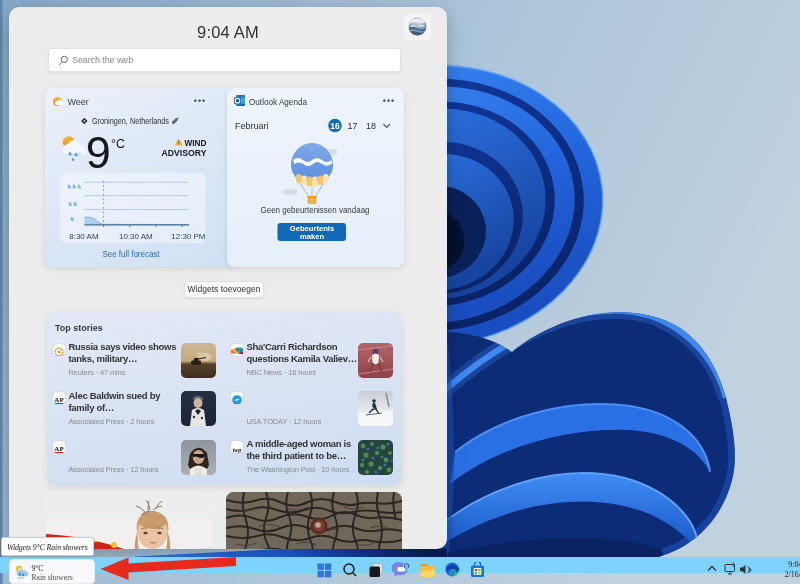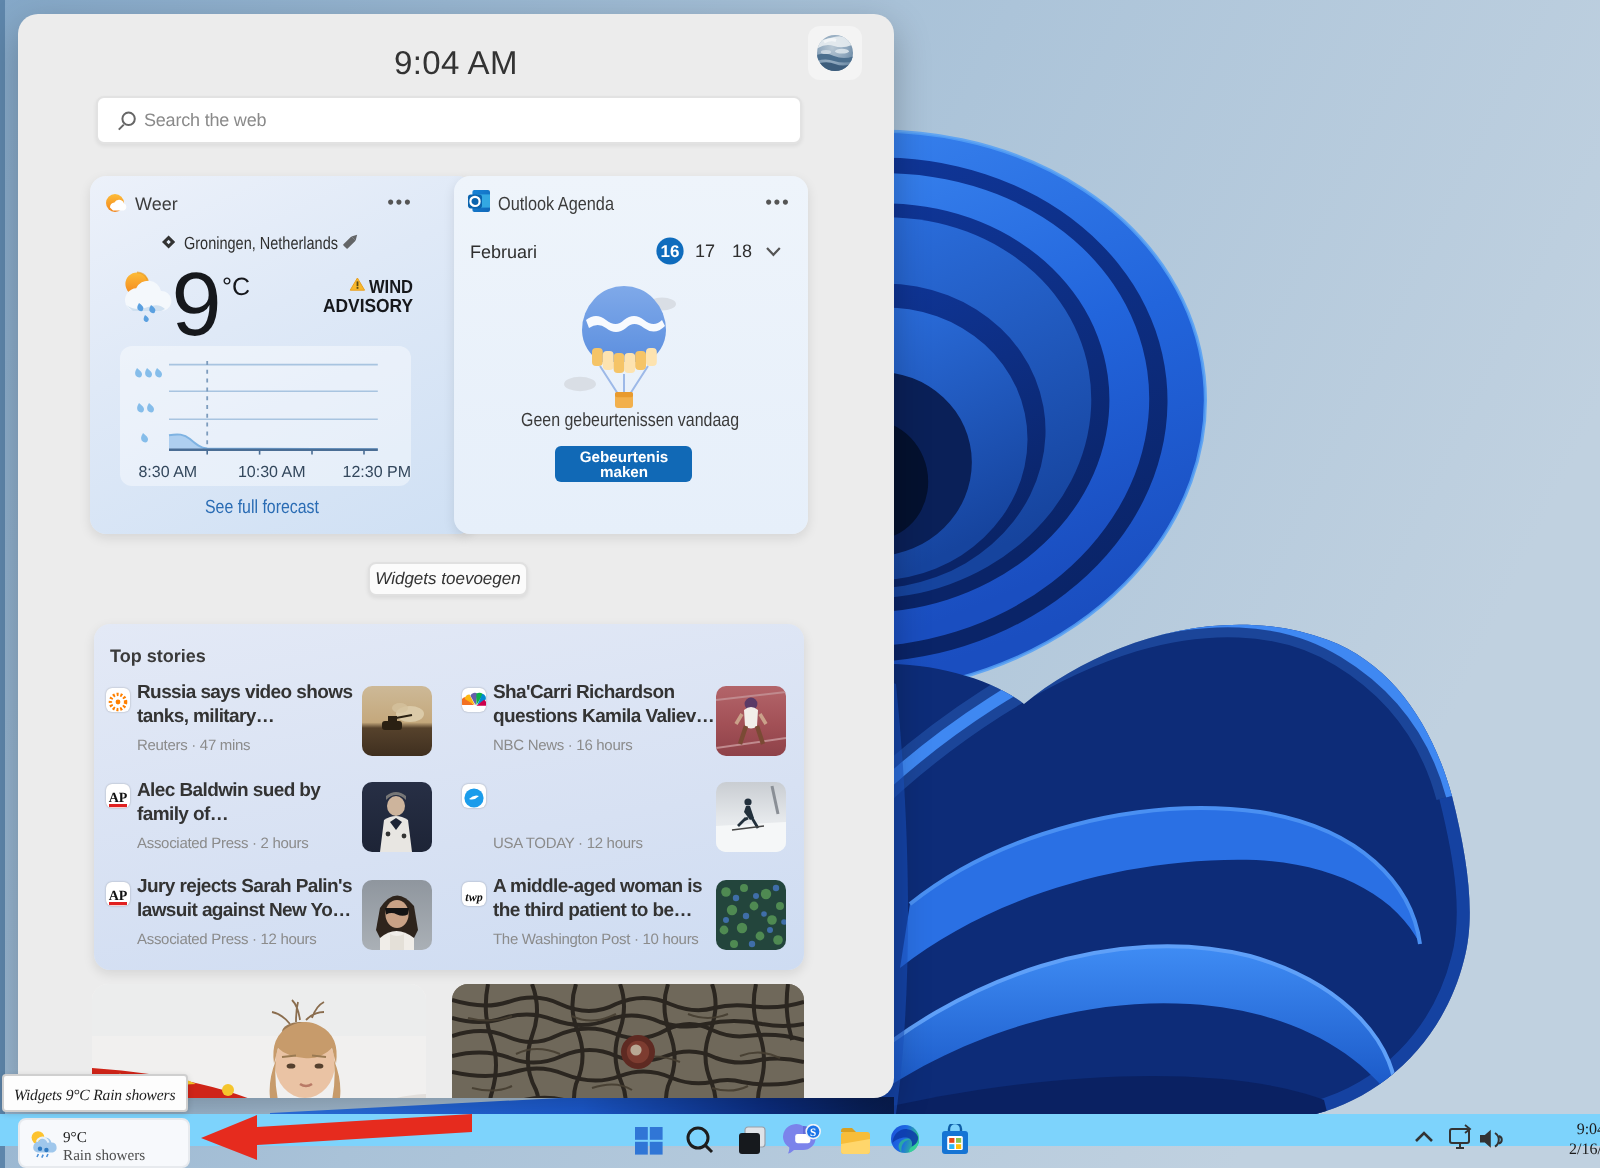--- a/index.html
+++ b/index.html
@@ -7,21 +7,21 @@
 .a{position:absolute;}
 #panel{left:9px;top:7px;width:438px;height:542px;background:#ececec;border-radius:10px;box-shadow:0 6px 18px rgba(0,0,0,.25);overflow:hidden;}
 #time{left:0;top:15.5px;width:438px;text-align:center;font-size:16.5px;color:#333;letter-spacing:.2px;}
 #avbox{left:395px;top:6px;width:27px;height:27px;border-radius:6px;background:#f4f4f4;}
 #av{left:4px;top:4px;width:19px;height:19px;}
 #search{left:39px;top:41px;width:351px;height:22px;background:#fff;border:1px solid #e2e2e2;border-radius:4px;box-shadow:0 1px 2px rgba(0,0,0,.07);}
 #search .ph{position:absolute;left:23px;top:6px;font-size:9px;color:#8a8a8a;letter-spacing:-0.1px;}
 .card{border-radius:8px;box-shadow:0 2px 6px rgba(0,0,0,.10);}
 #wcard{left:36px;top:81px;width:192px;height:179px;background:linear-gradient(155deg,#ecf1fa 0%,#dfe9f7 40%,#cfe0f4 100%);}
 #ocard{left:218px;top:81px;width:177px;height:179px;background:linear-gradient(180deg,#eef4fb 0%,#e6effa 100%);}
-#addbtn{left:175px;top:274px;width:78px;height:15px;background:#fbfbfb;border:1px solid #e0e0e0;border-radius:4px;text-align:center;line-height:15px;font-size:8.5px;color:#333;box-shadow:0 1px 2px rgba(0,0,0,.08);font-style:italic;}
+#addbtn{left:175px;top:274px;width:78px;height:15px;background:#fbfbfb;border:1px solid #e0e0e0;border-radius:4px;text-align:center;line-height:15px;font-size:8.5px;color:#333;box-shadow:0 1px 2px rgba(0,0,0,.08);}
 #stories{left:38px;top:305px;width:355px;height:173px;background:linear-gradient(170deg,#e3e9f6 0%,#d7e1f3 60%,#cedcf2 100%);}
 #stories h3{position:absolute;left:8px;top:11px;margin:0;font-size:9px;color:#3a3a3a;font-weight:bold;text-align:center;}
 .item{position:absolute;width:170px;height:38px;}
 .sic{position:absolute;left:0;top:2.5px;width:12px;height:12px;border-radius:3px;background:#fff;box-shadow:0 0 1px rgba(0,0,0,.3);overflow:hidden;}
 .hl{position:absolute;left:15.5px;top:0;width:120px;font-size:9.5px;line-height:12.4px;font-weight:bold;color:#333;white-space:nowrap;letter-spacing:-0.3px;}
 .meta{position:absolute;left:15.5px;top:27px;font-size:7.5px;color:#8b8b8b;white-space:nowrap;letter-spacing:-0.15px;}
 .thumb{position:absolute;top:1.5px;width:35px;height:35px;border-radius:5px;overflow:hidden;}
 .c1{left:6px;}
 .c2{left:184px;}
 .t1{left:128px;}
@@ -372,21 +372,20 @@
               </g>
             </svg>
       </div>
     </div>
 
     <div class="item c1" style="top:126px">
       <div class="sic"><svg width="12" height="12">
               <text x="6" y="8" font-size="7" font-weight="bold" fill="#111" text-anchor="middle" font-family="Liberation Serif,serif">AP</text>
               <rect x="1.5" y="9" width="9" height="1.6" fill="#e02020"></rect>
             </svg></div>
-      <div class="hl">Jury rejects Sarah Palin's<br>lawsuit against New Yo…</div>
       <div class="meta">Associated Press · 12 hours</div>
       <div class="thumb t1" style="background:linear-gradient(180deg,#8f969e 0%,#aab0b6 100%)">
         <svg width="35" height="35">
               <path d="M9,14 q8,-12 17,-1 l2,12 l-4,8 l-13,0 l-4,-8 Z" fill="#2e241c"></path>
               <ellipse cx="17.5" cy="17" rx="5.8" ry="7" fill="#c9a286"></ellipse>
               <path d="M11.5,14 l12,0 l-0.6,3.2 q-2.6,1.4 -5.4,0 q-2.8,-1.4 -5.4,0 Z" fill="#141414"></path>
               <path d="M9,29 q8,-7 17,0 l0,6 l-17,0 Z" fill="#f0ede8"></path>
               <path d="M14,27 q3.5,2 7,0 l0,8 l-7,0 Z" fill="#e4e0d8"></path>
             </svg>
       </div>

